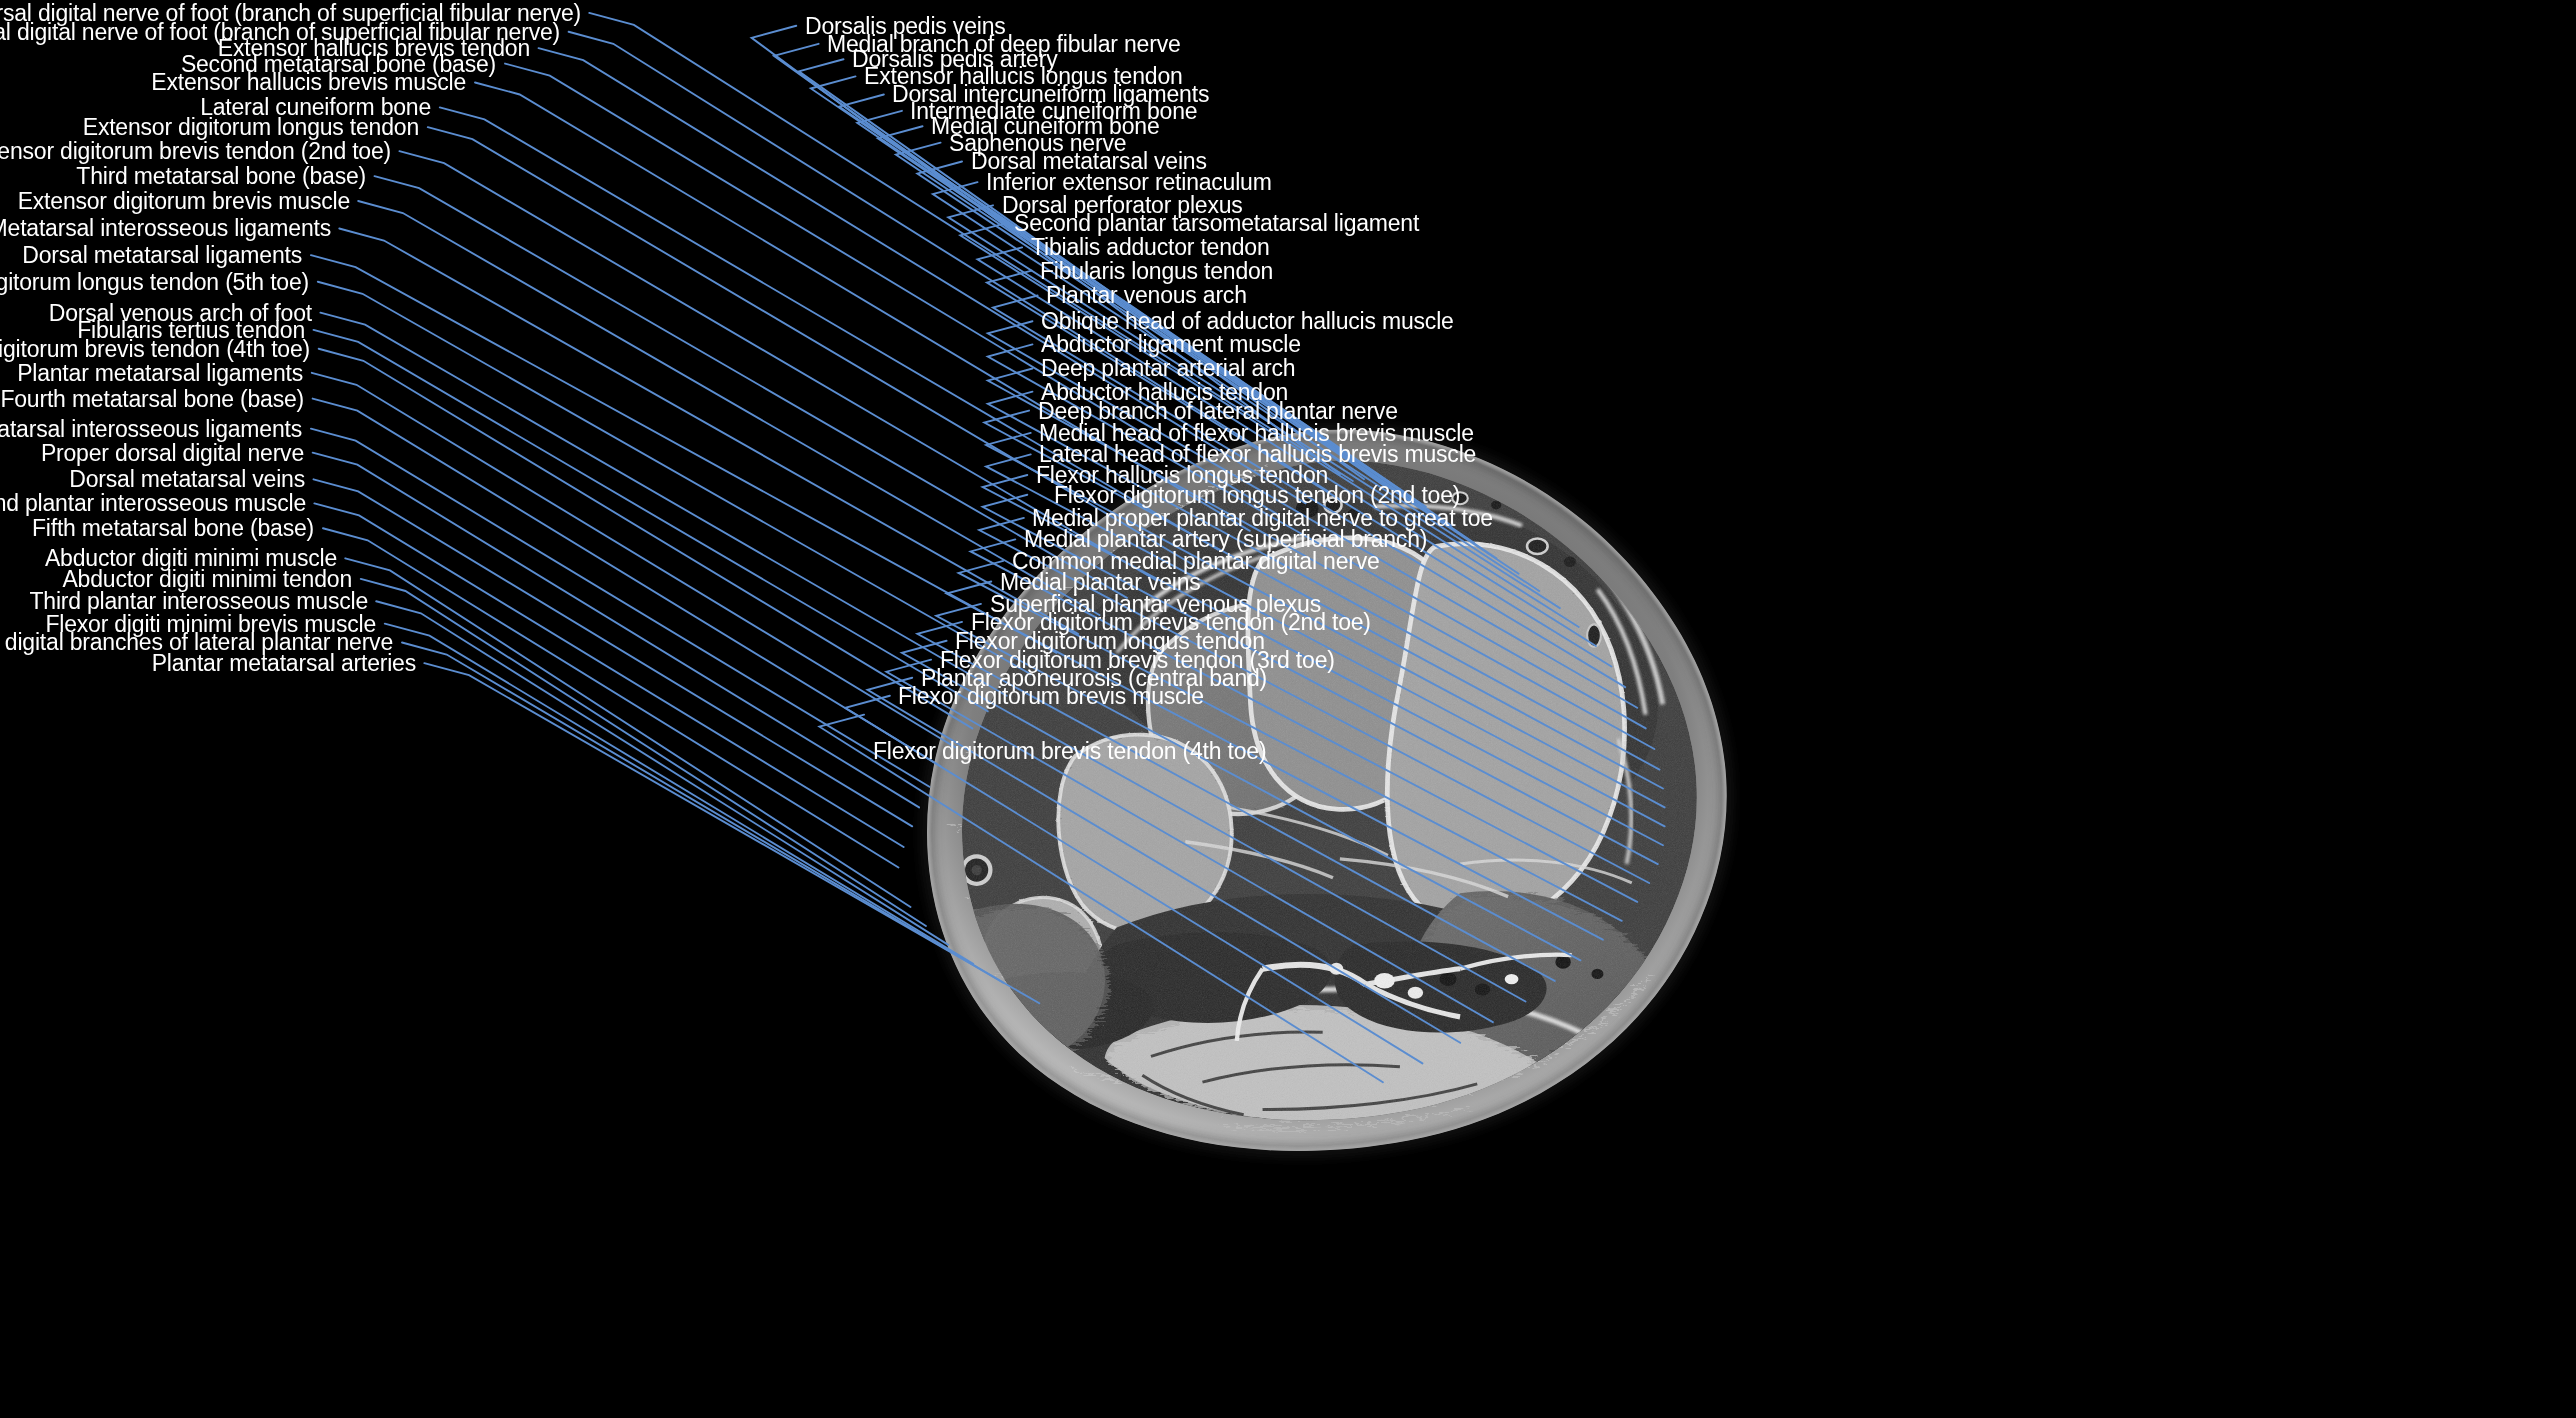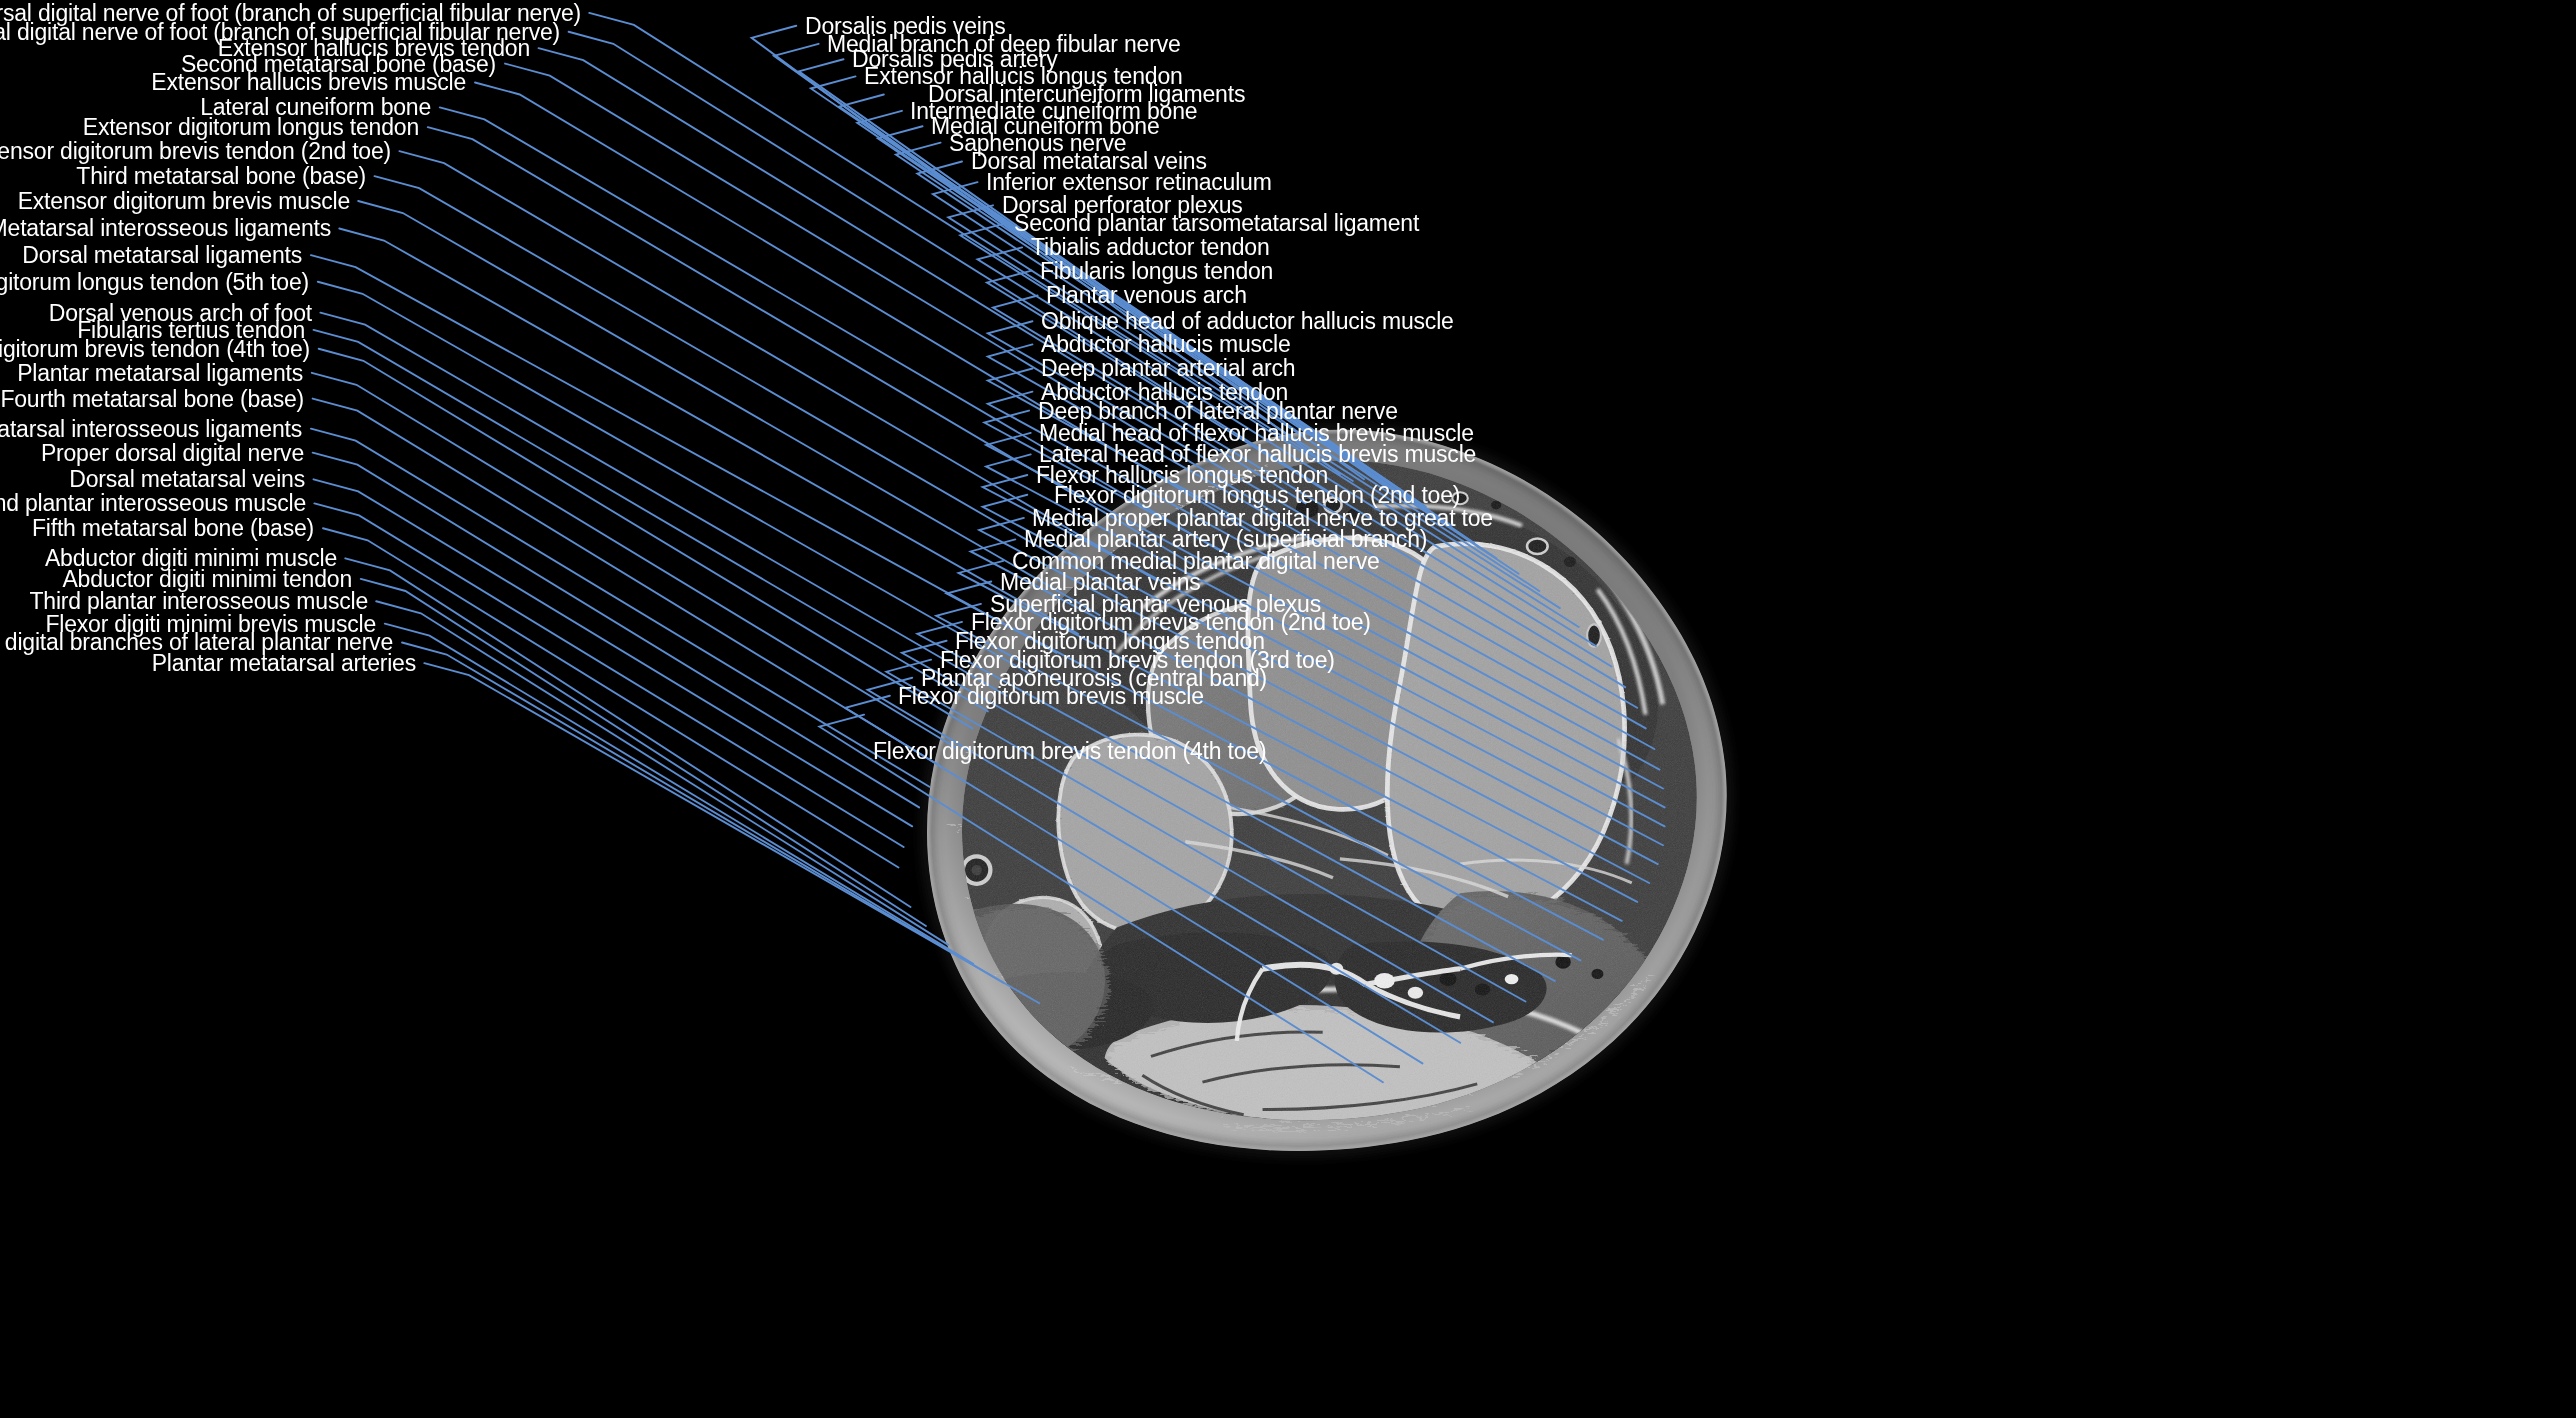--- a/index.html
+++ b/index.html
@@ -419,33 +419,33 @@
       <div class="label l" style="top: 601px; right: 2208px;">Third plantar interosseous muscle</div>
       <div class="label l" style="top: 624px; right: 2200px;">Flexor digiti minimi brevis muscle</div>
       <div class="label l" style="top: 642px; right: 2183px;">Common plantar digital branches of lateral plantar nerve</div>
       <div class="label l" style="top: 663px; right: 2160px;">Plantar metatarsal arteries</div>
     </div>
   <div id="right-col">
       <div class="label r" style="top: 26px; left: 805px;">Dorsalis pedis veins</div>
       <div class="label r" style="top: 44px; left: 827px;">Medial branch of deep fibular nerve</div>
       <div class="label r" style="top: 59px; left: 852px;">Dorsalis pedis artery</div>
       <div class="label r" style="top: 76px; left: 864px;">Extensor hallucis longus tendon</div>
-      <div class="label r" style="top: 94px; left: 892px; margin-left: 36px;">Dorsal intercuneiform ligaments</div>
+      <div class="label r" style="top: 94px; left: 892px;">Dorsal intercuneiform ligaments</div>
       <div class="label r" style="top: 111px; left: 910px;">Intermediate cuneiform bone</div>
       <div class="label r" style="top: 126px; left: 931px;">Medial cuneiform bone</div>
       <div class="label r" style="top: 143px; left: 949px;">Saphenous nerve</div>
       <div class="label r" style="top: 161px; left: 971px;">Dorsal metatarsal veins</div>
       <div class="label r" style="top: 182px; left: 986px;">Inferior extensor retinaculum</div>
       <div class="label r" style="top: 205px; left: 1002px;">Dorsal perforator plexus</div>
       <div class="label r" style="top: 223px; left: 1014px;">Second plantar tarsometatarsal ligament</div>
       <div class="label r" style="top: 247px; left: 1031px;">Tibialis adductor tendon</div>
       <div class="label r" style="top: 271px; left: 1040px;">Fibularis longus tendon</div>
       <div class="label r" style="top: 295px; left: 1046px;">Plantar venous arch</div>
       <div class="label r" style="top: 321px; left: 1041px;">Oblique head of adductor hallucis muscle</div>
-      <div class="label r" style="top: 344px; left: 1041px;">Abductor hallucis muscle</div>
+      <div class="label r" style="top: 344px; left: 1041px;">Abductor ligament muscle</div>
       <div class="label r" style="top: 368px; left: 1041px;">Deep plantar arterial arch</div>
       <div class="label r" style="top: 392px; left: 1041px;">Abductor hallucis tendon</div>
       <div class="label r" style="top: 411px; left: 1038px;">Deep branch of lateral plantar nerve</div>
       <div class="label r" style="top: 433px; left: 1039px;">Medial head of flexor hallucis brevis muscle</div>
       <div class="label r" style="top: 454px; left: 1039px;">Lateral head of flexor hallucis brevis muscle</div>
       <div class="label r" style="top: 475px; left: 1036px;">Flexor hallucis longus tendon</div>
       <div class="label r" style="top: 495px; left: 1036px; margin-left: 18px;">Flexor digitorum longus tendon (2nd toe)</div>
       <div class="label r" style="top: 518px; left: 1032px;">Medial proper plantar digital nerve to great toe</div>
       <div class="label r" style="top: 539px; left: 1024px;">Medial plantar artery (superficial branch)</div>
       <div class="label r" style="top: 561px; left: 1012px;">Common medial plantar digital nerve</div>

